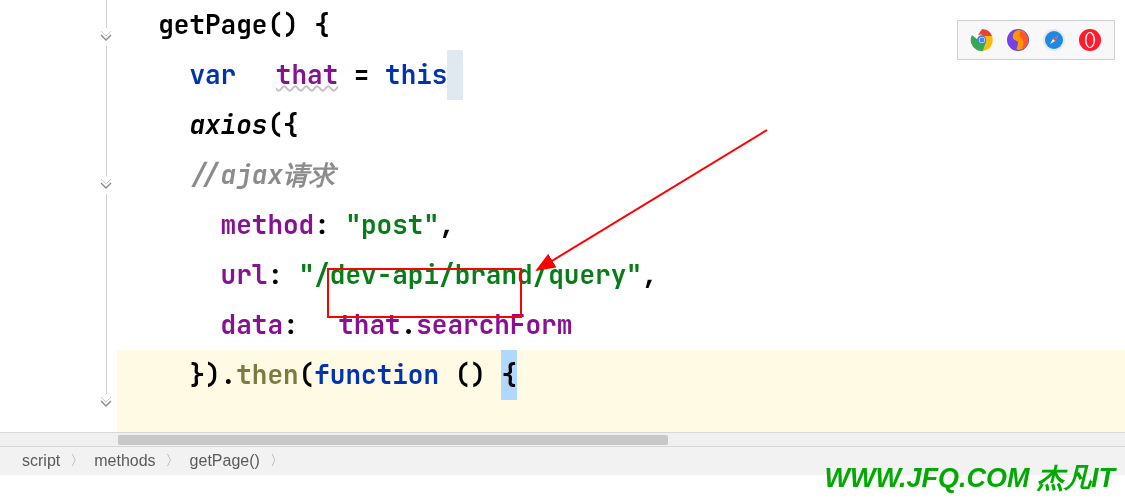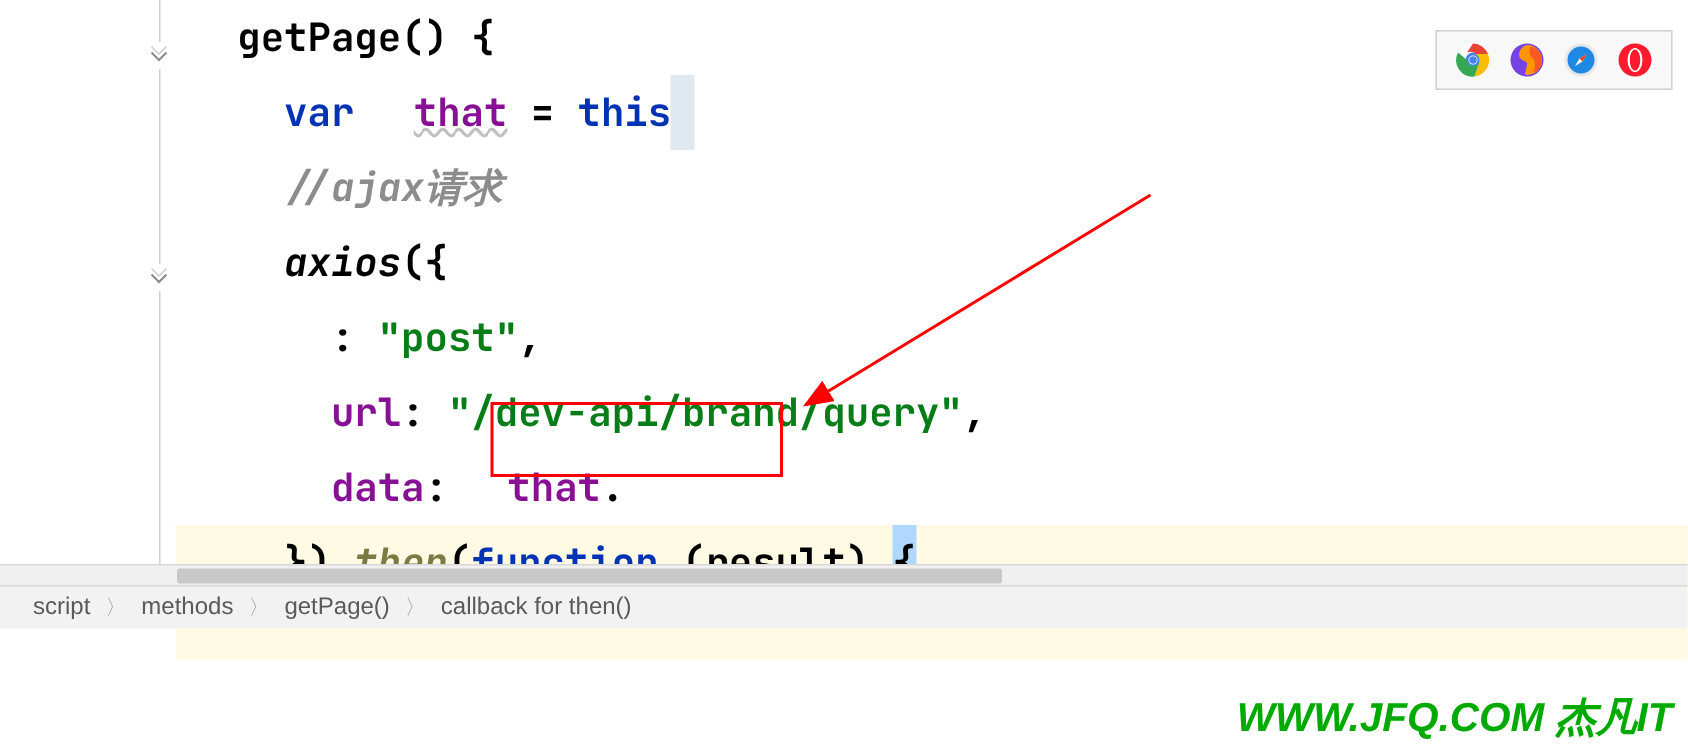--- a/index.html
+++ b/index.html
@@ -6,21 +6,21 @@
     body {
       width: 1125px;
       height: 502px;
       background: #ffffff;
       font-family: 'JetBrains Mono', 'Consolas', monospace;
       position: relative;
       overflow: hidden;
     }
     .editor-area {
       display: flex;
-      height: 376px;
+      height: 432px;
       position: relative;
     }
     .gutter {
       width: 117px;
       background: #ffffff;
       position: relative;
       flex-shrink: 0;
     }
     .fold-marker {
       position: absolute;
@@ -60,21 +60,21 @@
     }
     .partial-line {
       height: 40px;
       overflow: hidden;
     }
     .kw-var { color: #0033b3; text-align: right; }
     .kw-this { color: #0033b3; }
     .kw-function { color: #0033b3; }
     .ident { color: #871094; margin-left: 24px; }
     .method-name { color: #000000; }
-    .method-call { color: #7a7a43; font-style: italic; }
+    .method-call { color: #7a7a43; }
     .axios-call { color: #000000; font-style: italic; }
     .prop { color: #871094; }
     .str { color: #067d17; }
     .comment { color: #8c8c8c; font-style: italic; }
     .punct { color: #000000; }
     .param { color: #000000; text-decoration: underline; }
     .cursor-bg {
       background: #e0e8f0;
     }
     .wavy {
@@ -186,31 +186,31 @@
           <path d="M3 2 L8 7 L13 2" fill="none" stroke="#ccc" stroke-width="1"></path>
         </svg>
     </div>
   </div>
 
   <div class="code-area">
     <div class="code-line"><span>  </span><span class="method-name">getPage</span><span class="punct">() {</span></div>
 
     <div class="code-line"><span>    </span><span class="kw-var">var</span><span> </span><span class="ident wavy">that</span><span class="punct"> = </span><span class="kw-this">this</span><span class="cursor-bg">&nbsp;</span></div>
 
+    <div class="code-line"><span>    </span><span class="axios-call">axios</span><span class="punct">({</span></div>
+
     <div class="code-line"><span>    </span><span class="comment">//ajax请求</span></div>
 
-    <div class="code-line"><span>    </span><span class="axios-call">axios</span><span class="punct">({</span></div>
-
-    <div class="code-line"><span>      </span><span class="punct">: </span><span class="str">"post"</span><span class="punct">,</span></div>
+    <div class="code-line"><span>      </span><span class="prop">method</span><span class="punct">: </span><span class="str">"post"</span><span class="punct">,</span></div>
 
     <div class="code-line"><span>      </span><span class="prop">url</span><span class="punct">: </span><span class="str">"/dev-api/brand/query"</span><span class="punct">,</span></div>
 
-    <div class="code-line"><span>      </span><span class="prop">data</span><span class="punct">: </span><span class="ident">that</span><span class="punct">.</span></div>
-
-    <div class="code-line highlight-line"><span>    </span><span class="punct">}).</span><span class="method-call">then</span><span class="punct">(</span><span class="kw-function">function</span><span class="punct"> (</span><span class="param">result</span><span class="punct">) </span><span class="punct selection-brace">{</span></div>
+    <div class="code-line"><span>      </span><span class="prop">data</span><span class="punct">: </span><span class="ident">that</span><span class="punct">.</span><span class="prop">searchForm</span></div>
+
+    <div class="code-line highlight-line"><span>    </span><span class="punct">}).</span><span class="method-call">then</span><span class="punct">(</span><span class="kw-function">function</span><span class="punct"> (</span><span class="punct">) </span><span class="punct selection-brace">{</span></div>
 
     <div class="code-line highlight-line partial-line"></div>
 
     <div class="red-box" style="left:210px;top:268px;width:195px;height:50px;"></div>
 
     <svg class="arrow-svg" style="left:400px;top:120px;" width="260" height="170">
       <defs>
         <marker id="arrowhead" markerWidth="10" markerHeight="8" refX="9" refY="4" orient="auto">
           <polygon points="0 0, 10 4, 0 8" fill="#ff0000"></polygon>
         </marker>
@@ -261,16 +261,15 @@
   <div class="scrollbar-thumb"></div>
 </div>
 
 <div class="breadcrumb-bar">
   <span class="breadcrumb-item">script</span>
   <span class="breadcrumb-sep">〉</span>
   <span class="breadcrumb-item">methods</span>
   <span class="breadcrumb-sep">〉</span>
   <span class="breadcrumb-item">getPage()</span>
   <span class="breadcrumb-sep">〉</span>
-  <span class="breadcrumb-item">callback for then()</span>
 </div>
 
 <div class="watermark">WWW.JFQ.COM 杰凡IT</div>
 
 </body></html>

